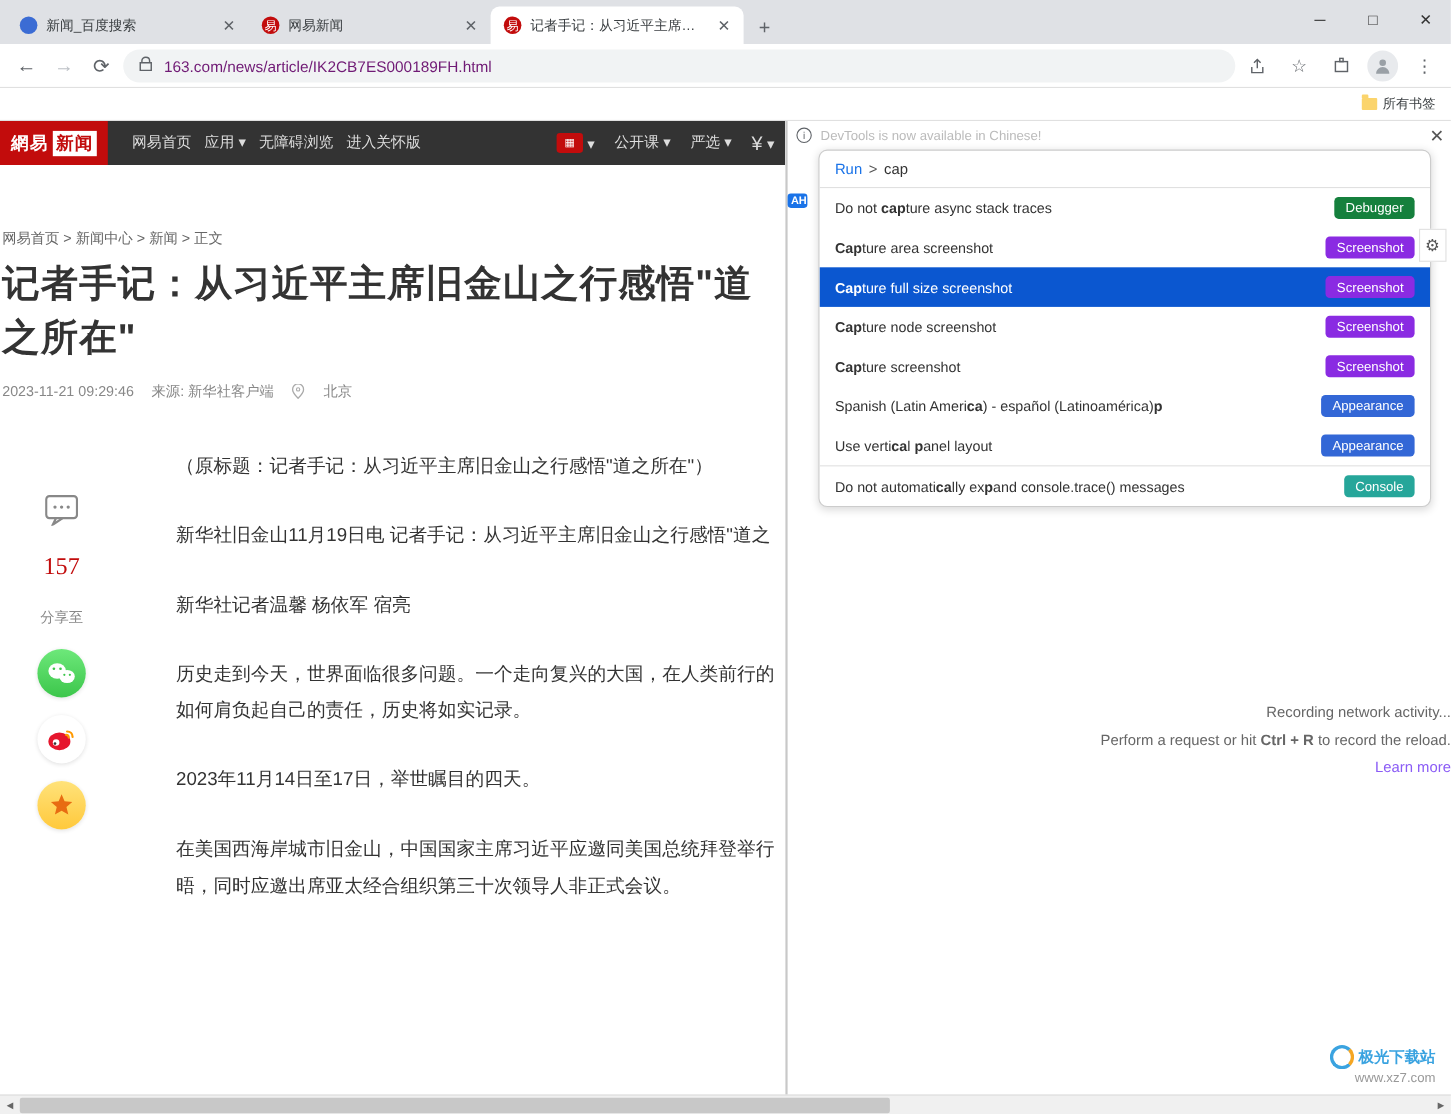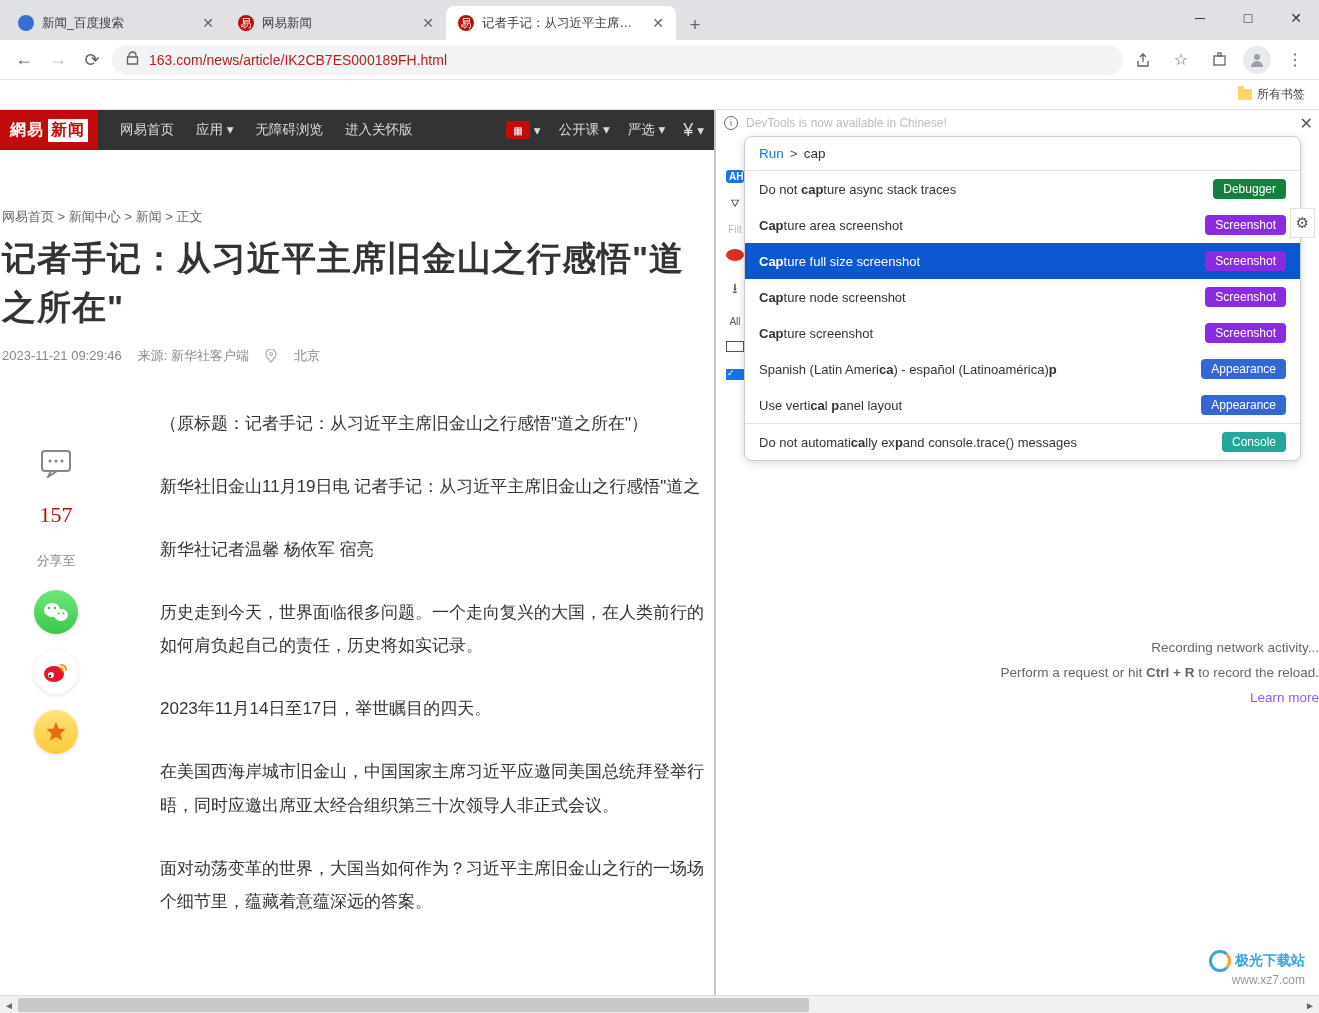--- a/index.html
+++ b/index.html
@@ -15,40 +15,40 @@
 .tab.active { background: #fff; }
 .tab-icon { width: 16px; height: 16px; margin-right: 8px; border-radius: 50%; display:flex; align-items:center; justify-content:center; font-size:11px; color:#fff; flex-shrink:0;}
 .tab-title { white-space: nowrap; overflow: hidden; text-overflow: ellipsis; flex: 1; }
 .tab-close { margin-left: 8px; color: #5f6368; font-size: 14px; cursor: pointer; }
 .tab-add { width: 30px; height: 30px; display:flex; align-items:center; justify-content:center; color:#5f6368; font-size:18px; cursor:pointer; margin-left:4px;}
 
 
 .toolbar { height: 40px; background: #fff; display: flex; align-items: center; padding: 0 10px; border-bottom: 1px solid #e0e0e0; gap: 6px; }
 .nav-btn { width: 28px; height: 28px; display:flex; align-items:center; justify-content:center; color:#5f6368; font-size:18px; cursor:pointer;}
 .nav-btn.disabled { color: #bdc1c6; cursor: default; }
-.url-bar { flex: 1; height: 30px; background: #f1f3f4; border-radius: 15px; display: flex; align-items: center; padding: 0 14px; font-size: 14px; color: #b91c1c; }
+.url-bar { flex: 1; height: 30px; background: #f1f3f4; border-radius: 15px; display: flex; align-items: center; padding: 0 14px; font-size: 14px; color: #701a75; }
 .url-bar .lock { margin-right: 10px; }
 .toolbar-right { display: flex; gap: 10px; align-items: center; }
 .toolbar-right span { width: 28px; height: 28px; display:flex; align-items:center; justify-content:center; color:#5f6368; cursor:pointer;}
 .avatar-icon { border-radius:50%; background:#e8eaed; font-size:14px;}
 
 
 .bookmarks-bar { height: 30px; display: flex; align-items: center; justify-content: flex-end; padding: 0 14px; border-bottom: 1px solid #e0e0e0; font-size: 12px; }
 .bookmark-folder { display: flex; align-items: center; gap: 5px; color: #3c4043; cursor:pointer;}
 .folder-icon { width: 14px; height: 11px; background: #fbd46c; border-radius: 1px; position: relative; }
 .folder-icon::before { content:""; position:absolute; top:-3px; left:0; width:6px; height:3px; background:#fbd46c; border-radius:1px 1px 0 0;}
 
 
 .content-wrap { position: relative; height: calc(100% - 110px); display: flex; }
 .page { flex: 0 0 714px; overflow: hidden; position: relative; }
 
 
 .ne-header { height: 40px; background: #333; display: flex; align-items: center; color: #ddd; font-size: 14px; padding-right:10px;}
 .ne-logo { height: 40px; background: #c20c0c; color: #fff; font-weight: bold; padding: 0 10px; display: flex; align-items: center; font-size: 16px; letter-spacing:1px;}
-.ne-nav { display: flex; gap: 22px; margin-left: 22px; align-items: center; flex:1;}
+.ne-nav { display: flex; gap: 12px; margin-left: 22px; align-items: center; flex:1;}
 .ne-nav-item { cursor: pointer; color:#ddd; font-size:13.5px; display:flex; align-items:center; gap:3px;}
 .ne-right { display:flex; gap:18px; align-items:center; }
 .ne-right-item { display:flex; align-items:center; gap:4px; color:#ddd; font-size:13.5px; cursor:pointer;}
 .ne-icon-box { width:24px; height:18px; background:#c20c0c; border-radius:3px; display:flex; align-items:center; justify-content:center; font-size:10px; color:#fff;}
 
 .ne-spacer { height: 50px; }
 .breadcrumb { padding: 8px 0 8px 2px; font-size: 13px; color: #666; }
 
 .article { padding: 0 0 0 2px; }
 .article-title { font-size: 34px; font-weight: bold; line-height: 1.45; color: #333; margin-bottom: 14px; letter-spacing:1px;}
@@ -69,21 +69,21 @@
 .weibo-bg { background: #fff; }
 .star-bg { background: linear-gradient(#ffe27a,#ffc93c); }
 
 
 .devtools { flex: 1; display: flex; flex-direction: column; border-left: 2px solid #c8c8c8; background:#fff; position:relative;}
 .dt-infobar { height: 26px; display:flex; align-items:center; padding: 0 8px; font-size:12px; color:#555; gap:8px;}
 .dt-info-icon { width:14px; height:14px; border:1.5px solid #5f6368; border-radius:50%; display:flex; align-items:center; justify-content:center; font-size:9px; color:#5f6368; flex-shrink:0;}
 .dt-close-x { position:absolute; top:4px; right:6px; font-size:16px; color:#555; cursor:pointer;}
 .dt-settings { position:absolute; top:98px; right:4px; font-size:15px; color:#555; cursor:pointer; background:#fff; padding:5px; border:1px solid #e0e0e0; z-index:5;}
 
-.dt-leftstrip { position:absolute; left:0; top:54px; width:28px; display:flex; flex-direction:column; align-items:flex-end; gap:14px; padding-top:6px; font-size:12px; color:#555;}
+.dt-leftstrip { position:absolute; left:0; top:54px; width:28px; display:flex; flex-direction:row; align-items:center; gap:14px; padding-top:6px; font-size:12px; color:#555;}
 .dt-leftstrip span { cursor:pointer; width:18px; text-align:center;}
 .dt-red-circle { width:12px; height:12px; border-radius:50%; background:#d93025; display:inline-block;}
 .dt-square { width:11px; height:11px; border:1.5px solid #555; display:inline-block;}
 .dt-square.checked { background:#1a73e8; border-color:#1a73e8; position:relative;}
 .dt-square.checked::after { content:"✓"; color:#fff; font-size:9px; position:absolute; left:0; top:-2px;}
 
 
 .cmd-menu { margin: 0 18px 0 28px; border: 1px solid #ccc; border-radius: 8px; background:#fff; box-shadow: 0 2px 8px rgba(0,0,0,0.15); overflow:hidden; position:relative; z-index:3;}
 .cmd-input-row { padding: 9px 14px; display:flex; align-items:center; gap:6px; font-size: 13.5px; }
 .cmd-run { color:#1a73e8; font-weight: 500; }
@@ -242,21 +242,20 @@
         </span>
       </div>
 
       <div class="article-body">
         <p>（原标题：记者手记：从习近平主席旧金山之行感悟"道之所在"）</p>
         <p>新华社旧金山11月19日电 记者手记：从习近平主席旧金山之行感悟"道之</p>
         <p>新华社记者温馨 杨依军 宿亮</p>
         <p><span>历史走到今天，世界面临很多问题。一个走向复兴的大国，在人类前行的</span><br><span>如何肩负起自己的责任，历史将如实记录。</span></p>
         <p>2023年11月14日至17日，举世瞩目的四天。</p>
         <p><span>在美国西海岸城市旧金山，中国国家主席习近平应邀同美国总统拜登举行</span><br><span>晤，同时应邀出席亚太经合组织第三十次领导人非正式会议。</span></p>
-        <p><span>面对动荡变革的世界，大国当如何作为？习近平主席旧金山之行的一场场</span><br><span>个细节里，蕴藏着意蕴深远的答案。</span></p>
       </div>
     </div>
 
     <div class="share-sidebar">
       <div class="share-comment">
         <svg class="comment-svg" viewBox="0 0 30 28">
             <rect x="1" y="1" width="28" height="20" rx="3" fill="none" stroke="#888" stroke-width="2"></rect>
             <path d="M10 21l-3 6 9-6" fill="none" stroke="#888" stroke-width="2"></path>
             <circle cx="9" cy="11" r="1.5" fill="#888"></circle>
             <circle cx="15" cy="11" r="1.5" fill="#888"></circle>

